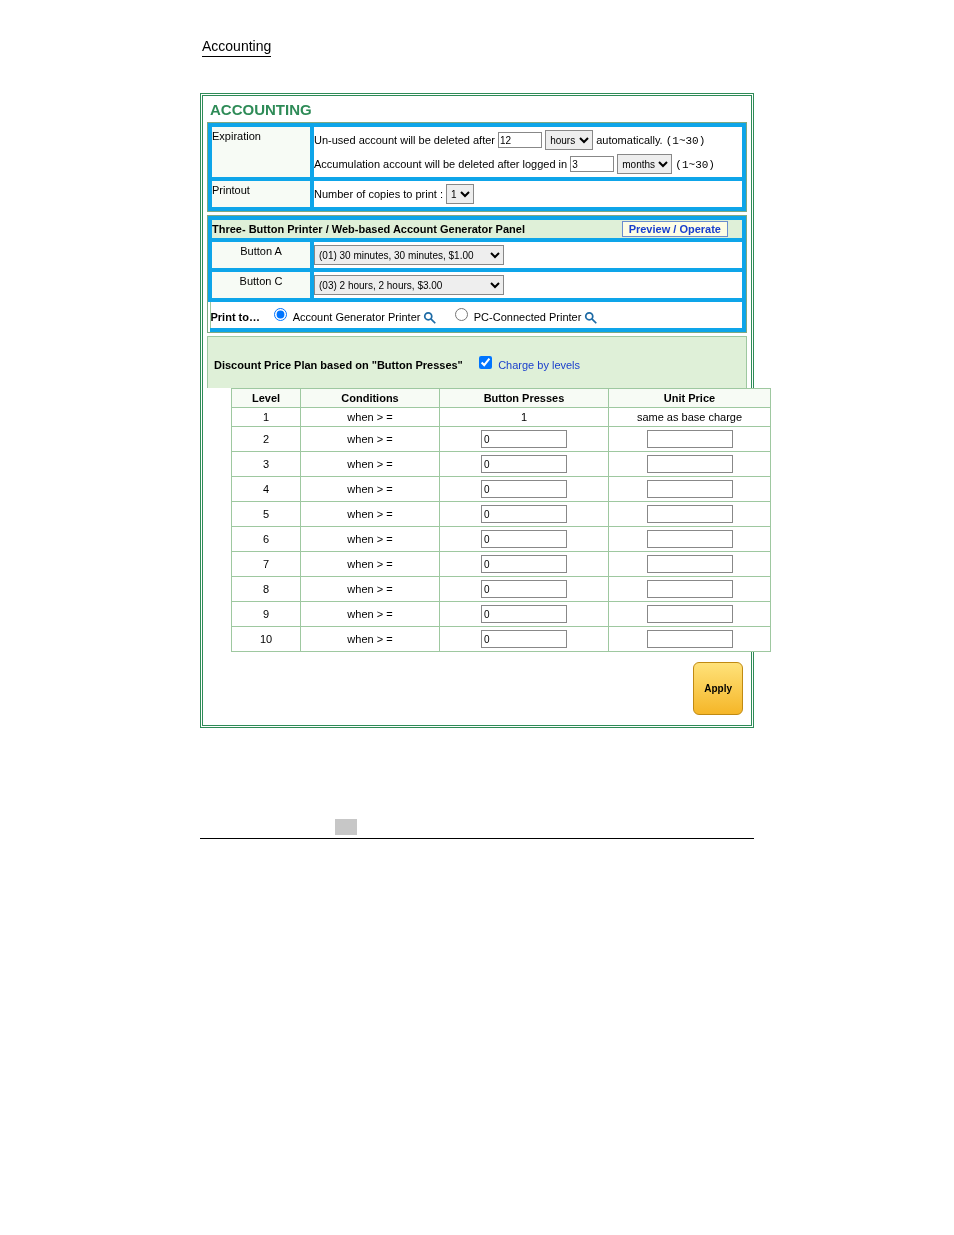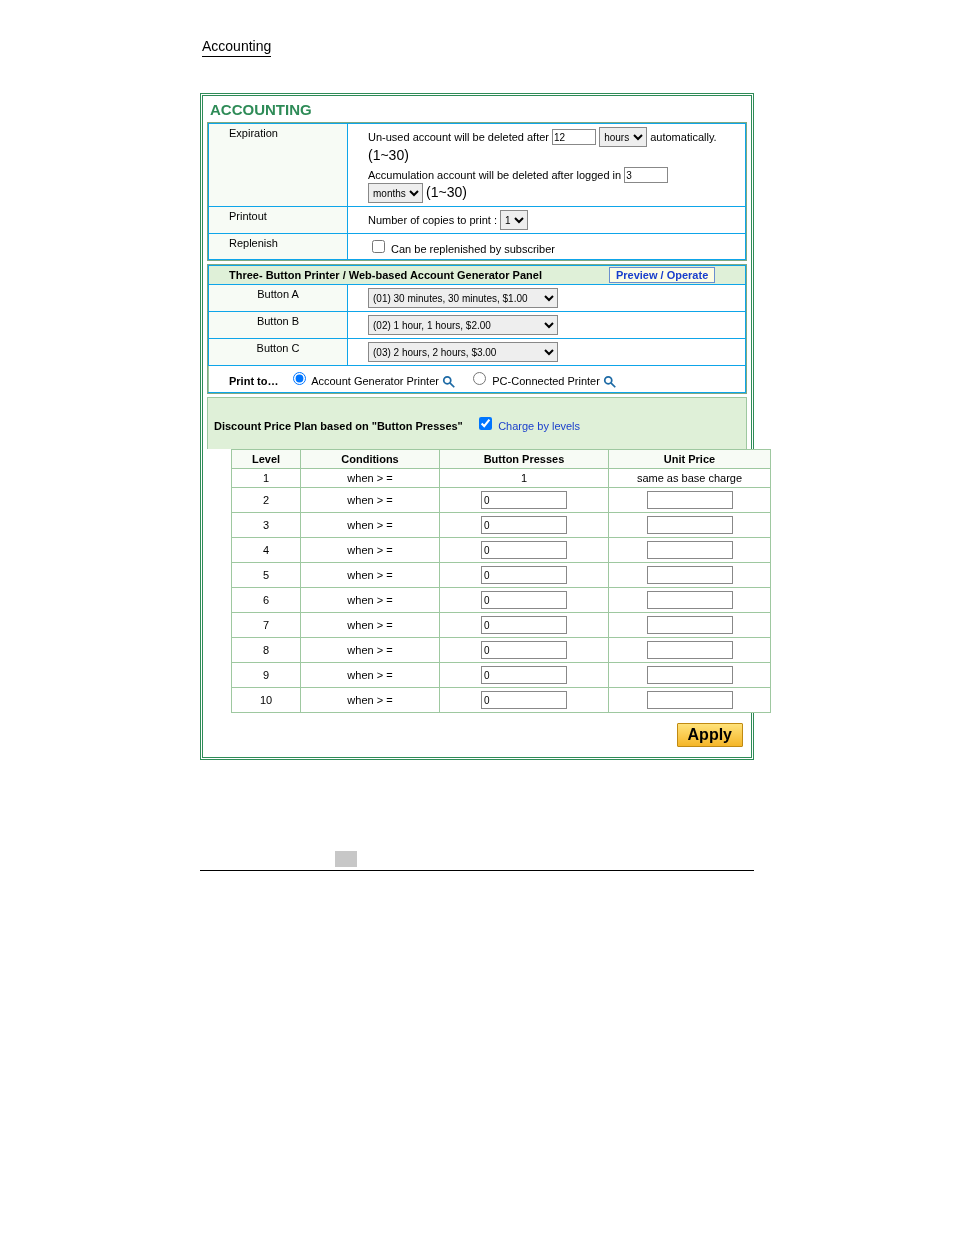--- a/index.html
+++ b/index.html
@@ -4,42 +4,42 @@
 <style>
   html, body { margin:0; padding:0; background:#fff; }
   body { font-family: Arial, Helvetica, sans-serif; font-size:12px; color:#000; width:954px; }
   .nav-bar { padding:38px 0 4px 202px; }
   .nav-item { display:inline-block; font-size:14px; color:#000; text-decoration:none; border-bottom:1px solid #000; padding-bottom:2px; }
   .panel-wrap { margin:32px 200px 0 200px; }
   .panel { border:3px double #2e8b57; background:#fff; padding:4px; }
   .panel-title { font-weight:bold; font-size:15px; color:#2e8b57; padding:1px 3px 4px 3px; }
   .sub { border:1px solid #7fa982; margin-bottom:3px; }
   .sub table { border-collapse:collapse; width:100%; }
-  .sub td { border:1px solid #0ea5e9; font-size:11px; padding:3px 20px; vertical-align:top; }
+  .sub td { border:4px solid #0ea5e9; font-size:11px; padding:3px 0; vertical-align:top; }
   .sub td.lbl { width:98px; background:#f7fbf5; }
   .sub td.content { background:#fff; }
   .hdr-row { background:#8b5cf6; }
   .hdr-title { font-weight:bold; font-size:11px; padding:4px 6px; }
   .hdr-btn { color:#1a3fcc; border:1px solid #6a8ecf; font-weight:bold; font-size:11px; padding:1px 6px; background:#fdfde5; }
   .tiny-input { font-family:Arial; font-size:10px; height:14px; border:1px solid #888; padding:0 1px; }
   .tiny-select { font-family:Arial; font-size:10px; height:20px; background:#eee; border:1px solid #888; }
   .radio-line { font-size:11px; }
   .looking-glass { display:inline-block; width:14px; height:14px; vertical-align:middle; }
-  .small-note { font-size:14px; }
+  .small-note { font-size:11px;font-family:Liberation Mono, monospace; }
   .section-bar { background:#dff0d8; padding:16px 6px; font-size:11px; font-weight:bold; margin-top:3px; border:1px solid #9ec8a0; border-bottom:none; }
   .link-blue { color:#1a3fcc; font-weight:normal; }
   table.grid { border-collapse:collapse; width:100%;margin-left:24px; }
   table.grid th { border:1px solid #9ec8a0; background:#f7fbf5; font-size:11px; padding:3px 4px; font-weight:bold; }
   table.grid td { border:1px solid #9ec8a0; background:#fff; font-size:11px; padding:3px 4px; text-align:center; }
   .col-level { width:60px; }
   .col-cond { width:130px; }
   .col-press { width:160px; }
   .cell-input { width:80px; height:14px; border:1px solid #888; font-size:10px; }
   .apply-bar { text-align:right; padding:10px 4px 6px 0; }
-  .apply-btn { background:linear-gradient(#ffe27a,#f5b628); border:1px solid #c08a12; border-radius:1px; font-size:16px; font-weight:bold; padding:2px 10px; color:#000; }
+  .apply-btn { background:linear-gradient(#ffe27a,#f5b628); border:1px solid #c08a12; border-radius:6px; font-size:10px; font-weight:bold; padding:20px 10px; color:#000; }
   .footer-line { margin:110px 200px 0 200px; border-top:1px solid #000; position:relative; height:1px; }
   .footer-box { position:absolute; top:-20px; left:135px; width:22px; height:16px; background:#c7c7c7; }
 </style>
 </head>
 <body>
 
 <div class="nav-bar">
   <a class="nav-item" href="#">Accounting</a>
 </div>
 
@@ -74,29 +74,20 @@
         </tr>
         <tr>
           <td class="lbl">Printout</td>
           <td class="content">
             <span>Number of copies to print : </span>
             <select class="tiny-select">
               <option>1</option>
             </select>
           </td>
         </tr>
-        <tr>
-          <td class="lbl">Replenish</td>
-          <td class="content">
-            <label>
-              <input type="checkbox" style="">
-              <span>Can be replenished by subscriber</span>
-            </label>
-          </td>
-        </tr>
       </tbody>
         </table>
     </div>
 
     <div class="sub">
       <table>
         <tbody>
             <tr class="hdr-row">
           <td colspan="2" style="background:#dff0d8;">
             <table style="width:100%; border-collapse:collapse;">
@@ -109,28 +100,20 @@
               </tr>
             </tbody>
                 </table>
           </td>
         </tr>
         <tr>
           <td class="lbl" style="text-align:center;">Button A</td>
           <td class="content">
             <select class="tiny-select" style="width:190px">
               <option>(01) 30 minutes, 30 minutes, $1.00</option>
-            </select>
-          </td>
-        </tr>
-        <tr>
-          <td class="lbl" style="text-align:center;">Button B</td>
-          <td class="content">
-            <select class="tiny-select" style="width:190px">
-              <option>(02) 1 hour, 1 hours, $2.00</option>
             </select>
           </td>
         </tr>
         <tr>
           <td class="lbl" style="text-align:center;margin-left:40px;">Button C</td>
           <td class="content">
             <select class="tiny-select" style="width:190px">
               <option>(03) 2 hours, 2 hours, $3.00</option>
             </select>
           </td>

